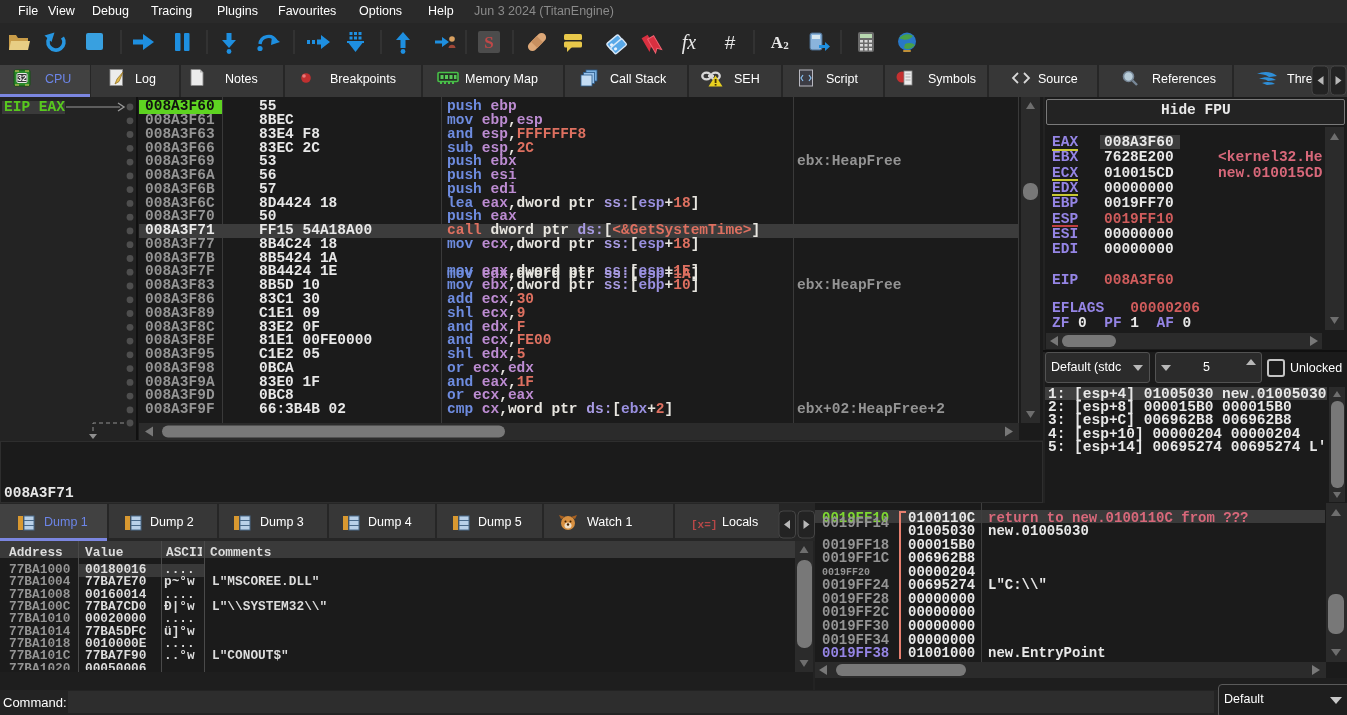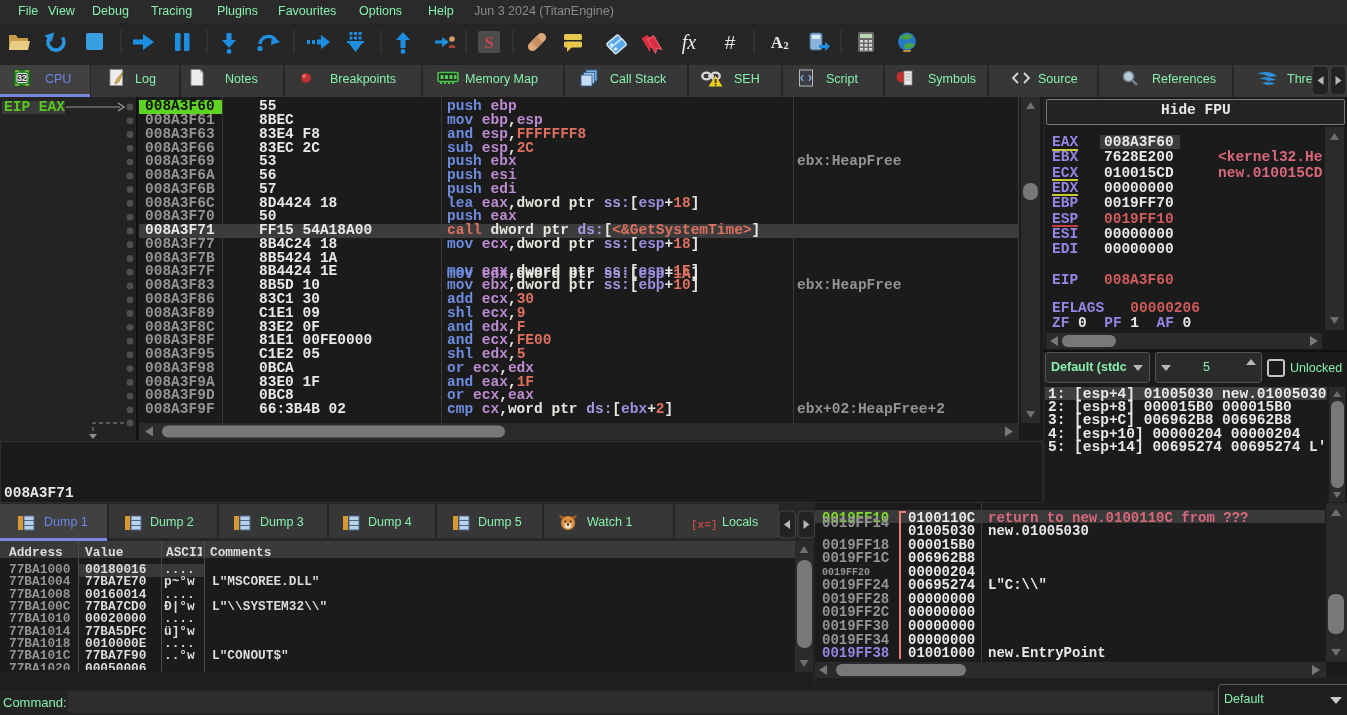--- a/index.html
+++ b/index.html
@@ -1,21 +1,21 @@
 <!DOCTYPE html>
 <html><head>
 <meta charset="utf-8">
 <style>
   * { margin:0; padding:0; box-sizing:border-box; }
   html,body { width:1347px; height:715px; background:#232323; overflow:hidden; }
   #app { position:absolute; top:0; left:0; width:1347px; height:715px; background:#232323;
          font-family:"Liberation Sans", sans-serif; }
   .m  { position:absolute; font:bold 14.5px "Liberation Mono", monospace; white-space:pre; color:#e8e8e8; line-height:13.8px; }
   .m2 { position:absolute; font:bold 12.8px "Liberation Mono", monospace; white-space:pre; color:#dcdcdc; line-height:12.3px; }
-  .s  { position:absolute; font:12.5px "Liberation Sans", sans-serif; color:#86efac; white-space:pre; }
+  .s  { position:absolute; font:12.5px "Liberation Sans", sans-serif; color:#ffffff; white-space:pre; }
   .gy { color:#949494; } 
   .bl { color:#6e8ce0; } 
   .rg { color:#bd8cd2; } 
   .nm { color:#de7060; } 
   .pk { color:#d8687a; } 
   .sg { color:#a79ae2; } 
   .br { color:#9a90e0; } 
   .wh { color:#e8e6e0; } 
   .vi { color:#9585e5; } 
   .abs { position:absolute; }
@@ -499,21 +499,21 @@
   <path d="M264,3 L264,13 L272,8 Z" fill="#787878"></path>
   <rect x="16" y="2" width="54" height="12" rx="6" fill="#787878"></rect>
 </svg>
 </div>
 
 <div class="abs" style="left:1045px;top:352px;width:302px;height:151px;background:#1b1b1b;"></div>
 <div id="args">
 <div class="abs" style="left:1043px;top:350px;width:304px;height:2px;background:#101010;"></div>
 
 <div class="abs" style="left:1045px;top:352px;width:105px;height:31px;background:#2b2b2b;border:1px solid #525252;border-radius:3px;overflow:hidden;"></div>
-<div class="s" style="left:1051px;top:360px;width:82px;overflow:hidden;font-weight:bold;">Default (stdc</div>
+<div class="s" style="left:1051px;top:360px;width:82px;overflow:hidden;">Default (stdc</div>
 <div class="abs" style="left:1133px;top:365px;width:0;height:0;border-left:5.5px solid transparent;border-right:5.5px solid transparent;border-top:6px solid #b8b8b8;"></div>
 
 <div class="abs" style="left:1155px;top:352px;width:107px;height:31px;background:#2b2b2b;border:1px solid #525252;border-radius:3px;"></div>
 <div class="abs" style="left:1161px;top:365px;width:0;height:0;border-left:5.5px solid transparent;border-right:5.5px solid transparent;border-top:6px solid #b8b8b8;"></div>
 <div class="s" style="left:1203px;top:360px;">5</div>
 <div class="abs" style="left:1246px;top:359px;width:0;height:0;border-left:5.5px solid transparent;border-right:5.5px solid transparent;border-bottom:6px solid #b8b8b8;"></div>
 
 <div class="abs" style="left:1267px;top:359px;width:18px;height:18px;background:#1b1b1b;border:2px solid #c4c4c4;border-radius:3px;"></div>
 <div class="s" style="left:1290px;top:361px;">Unlocked</div>
 

